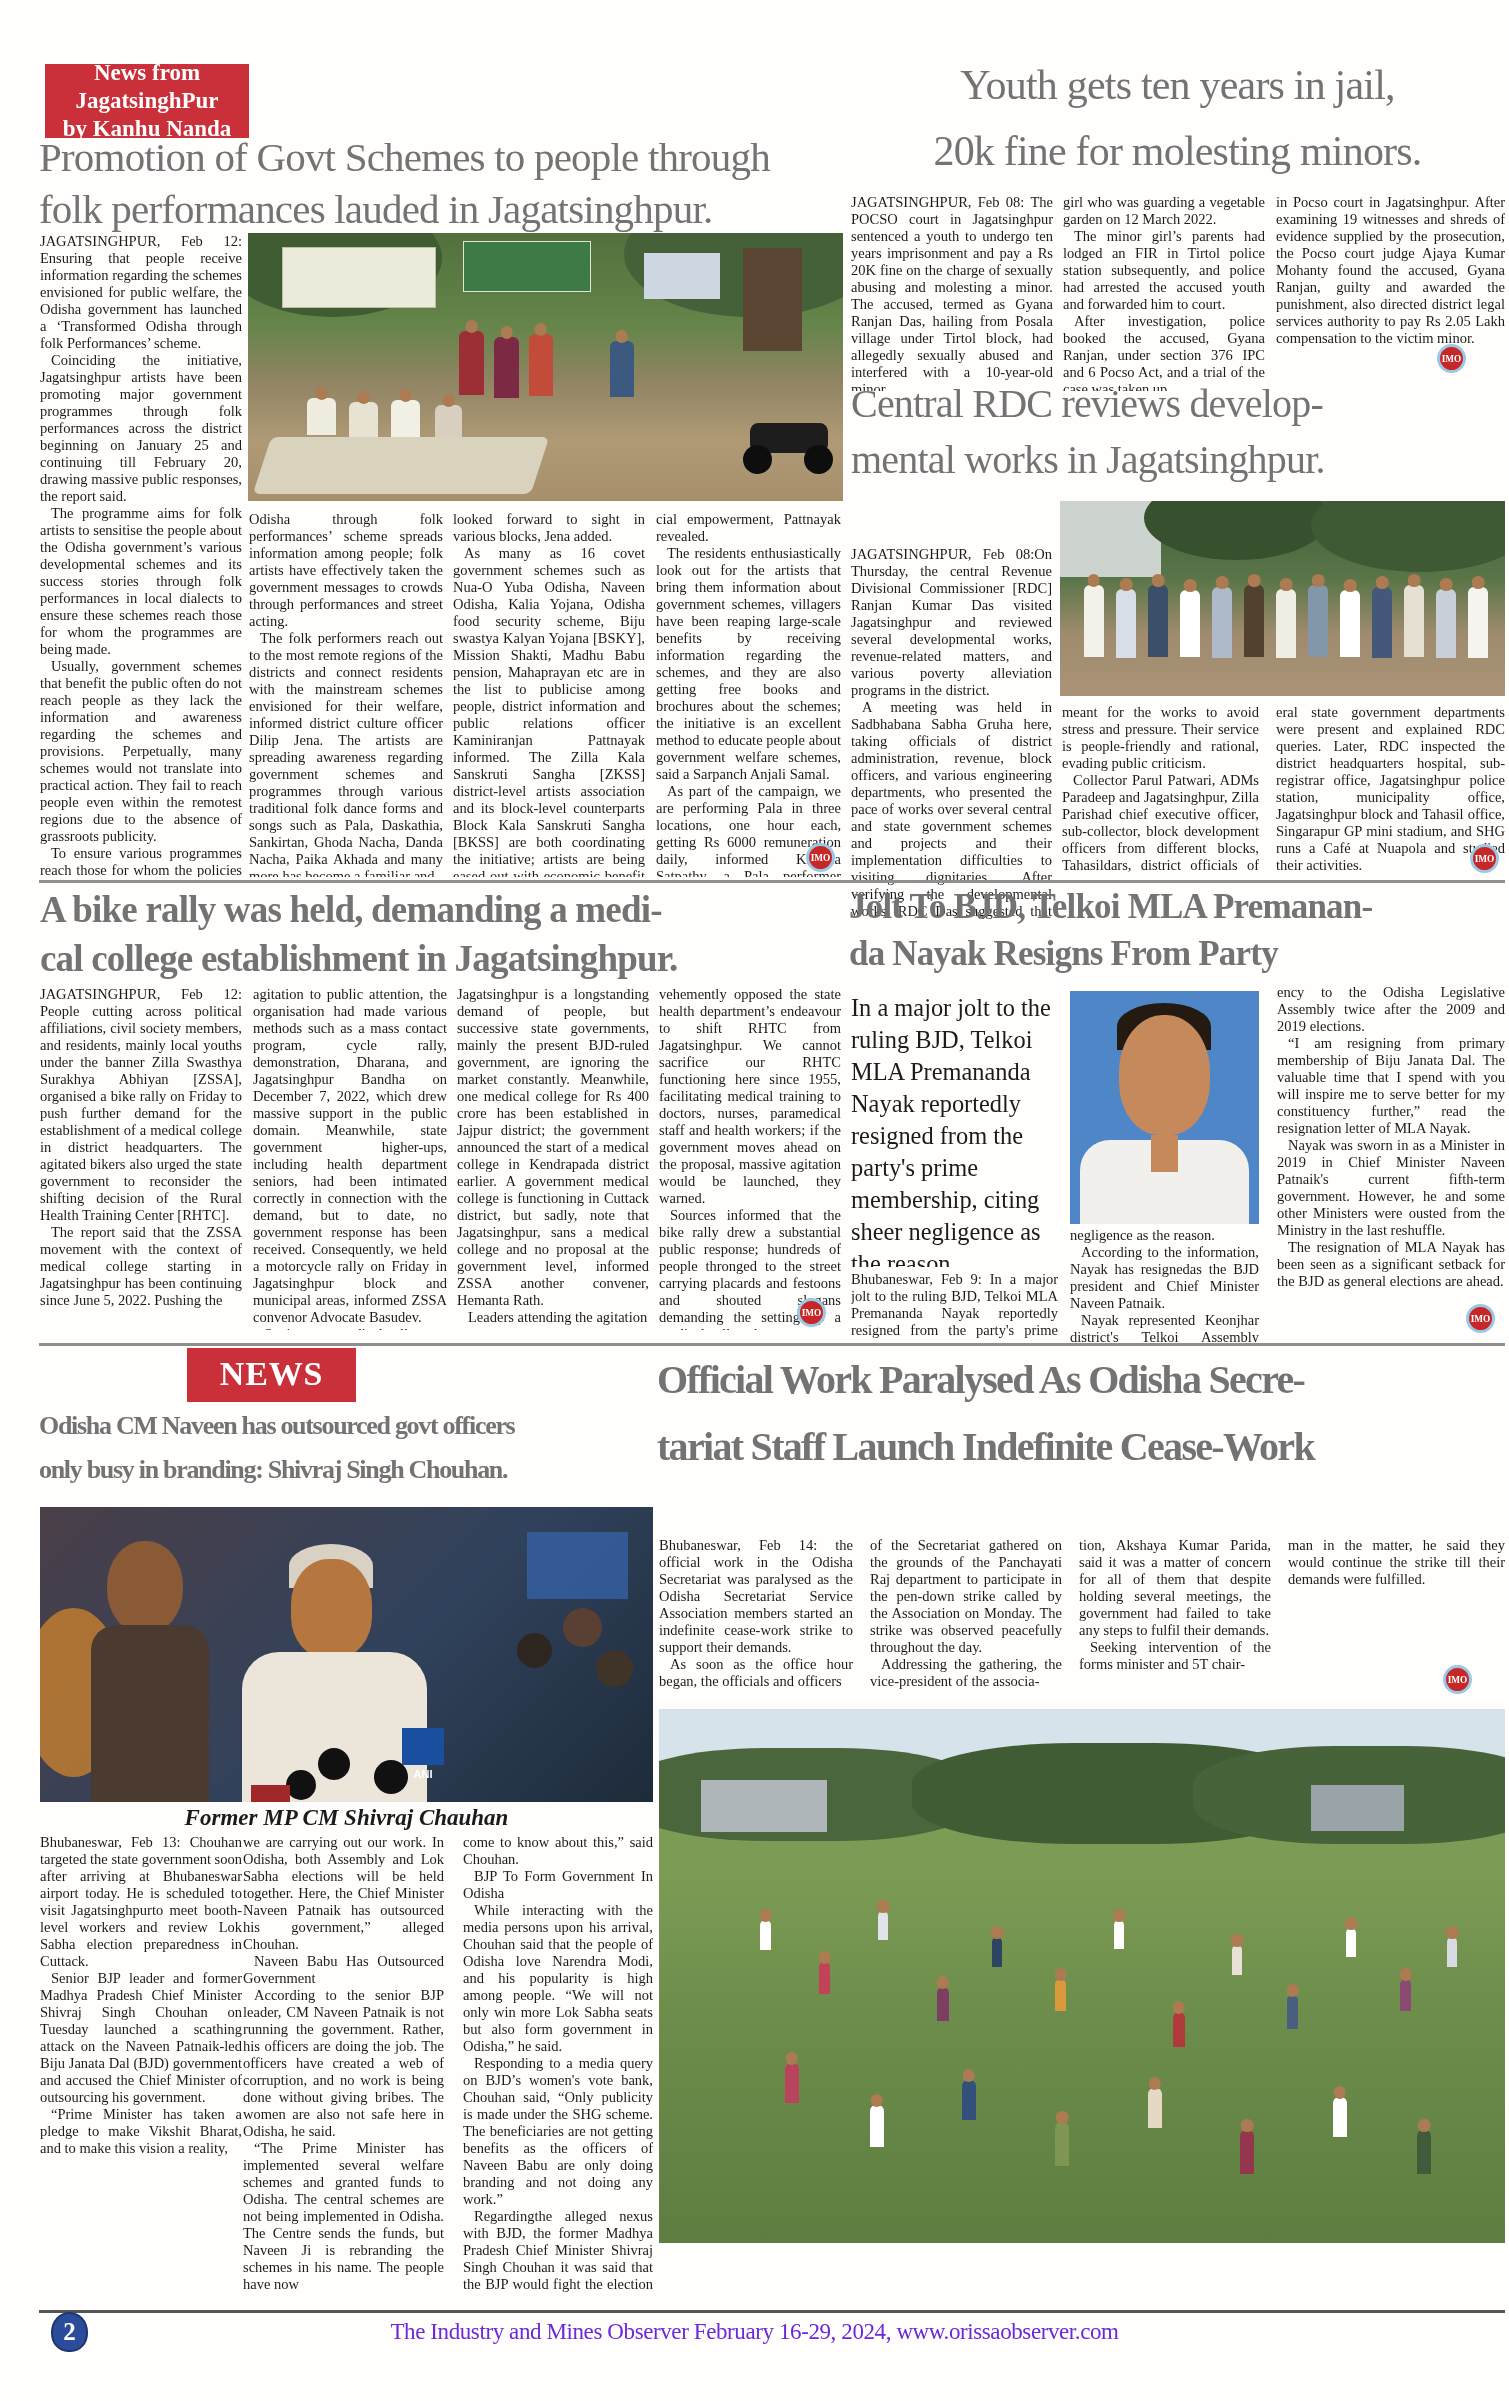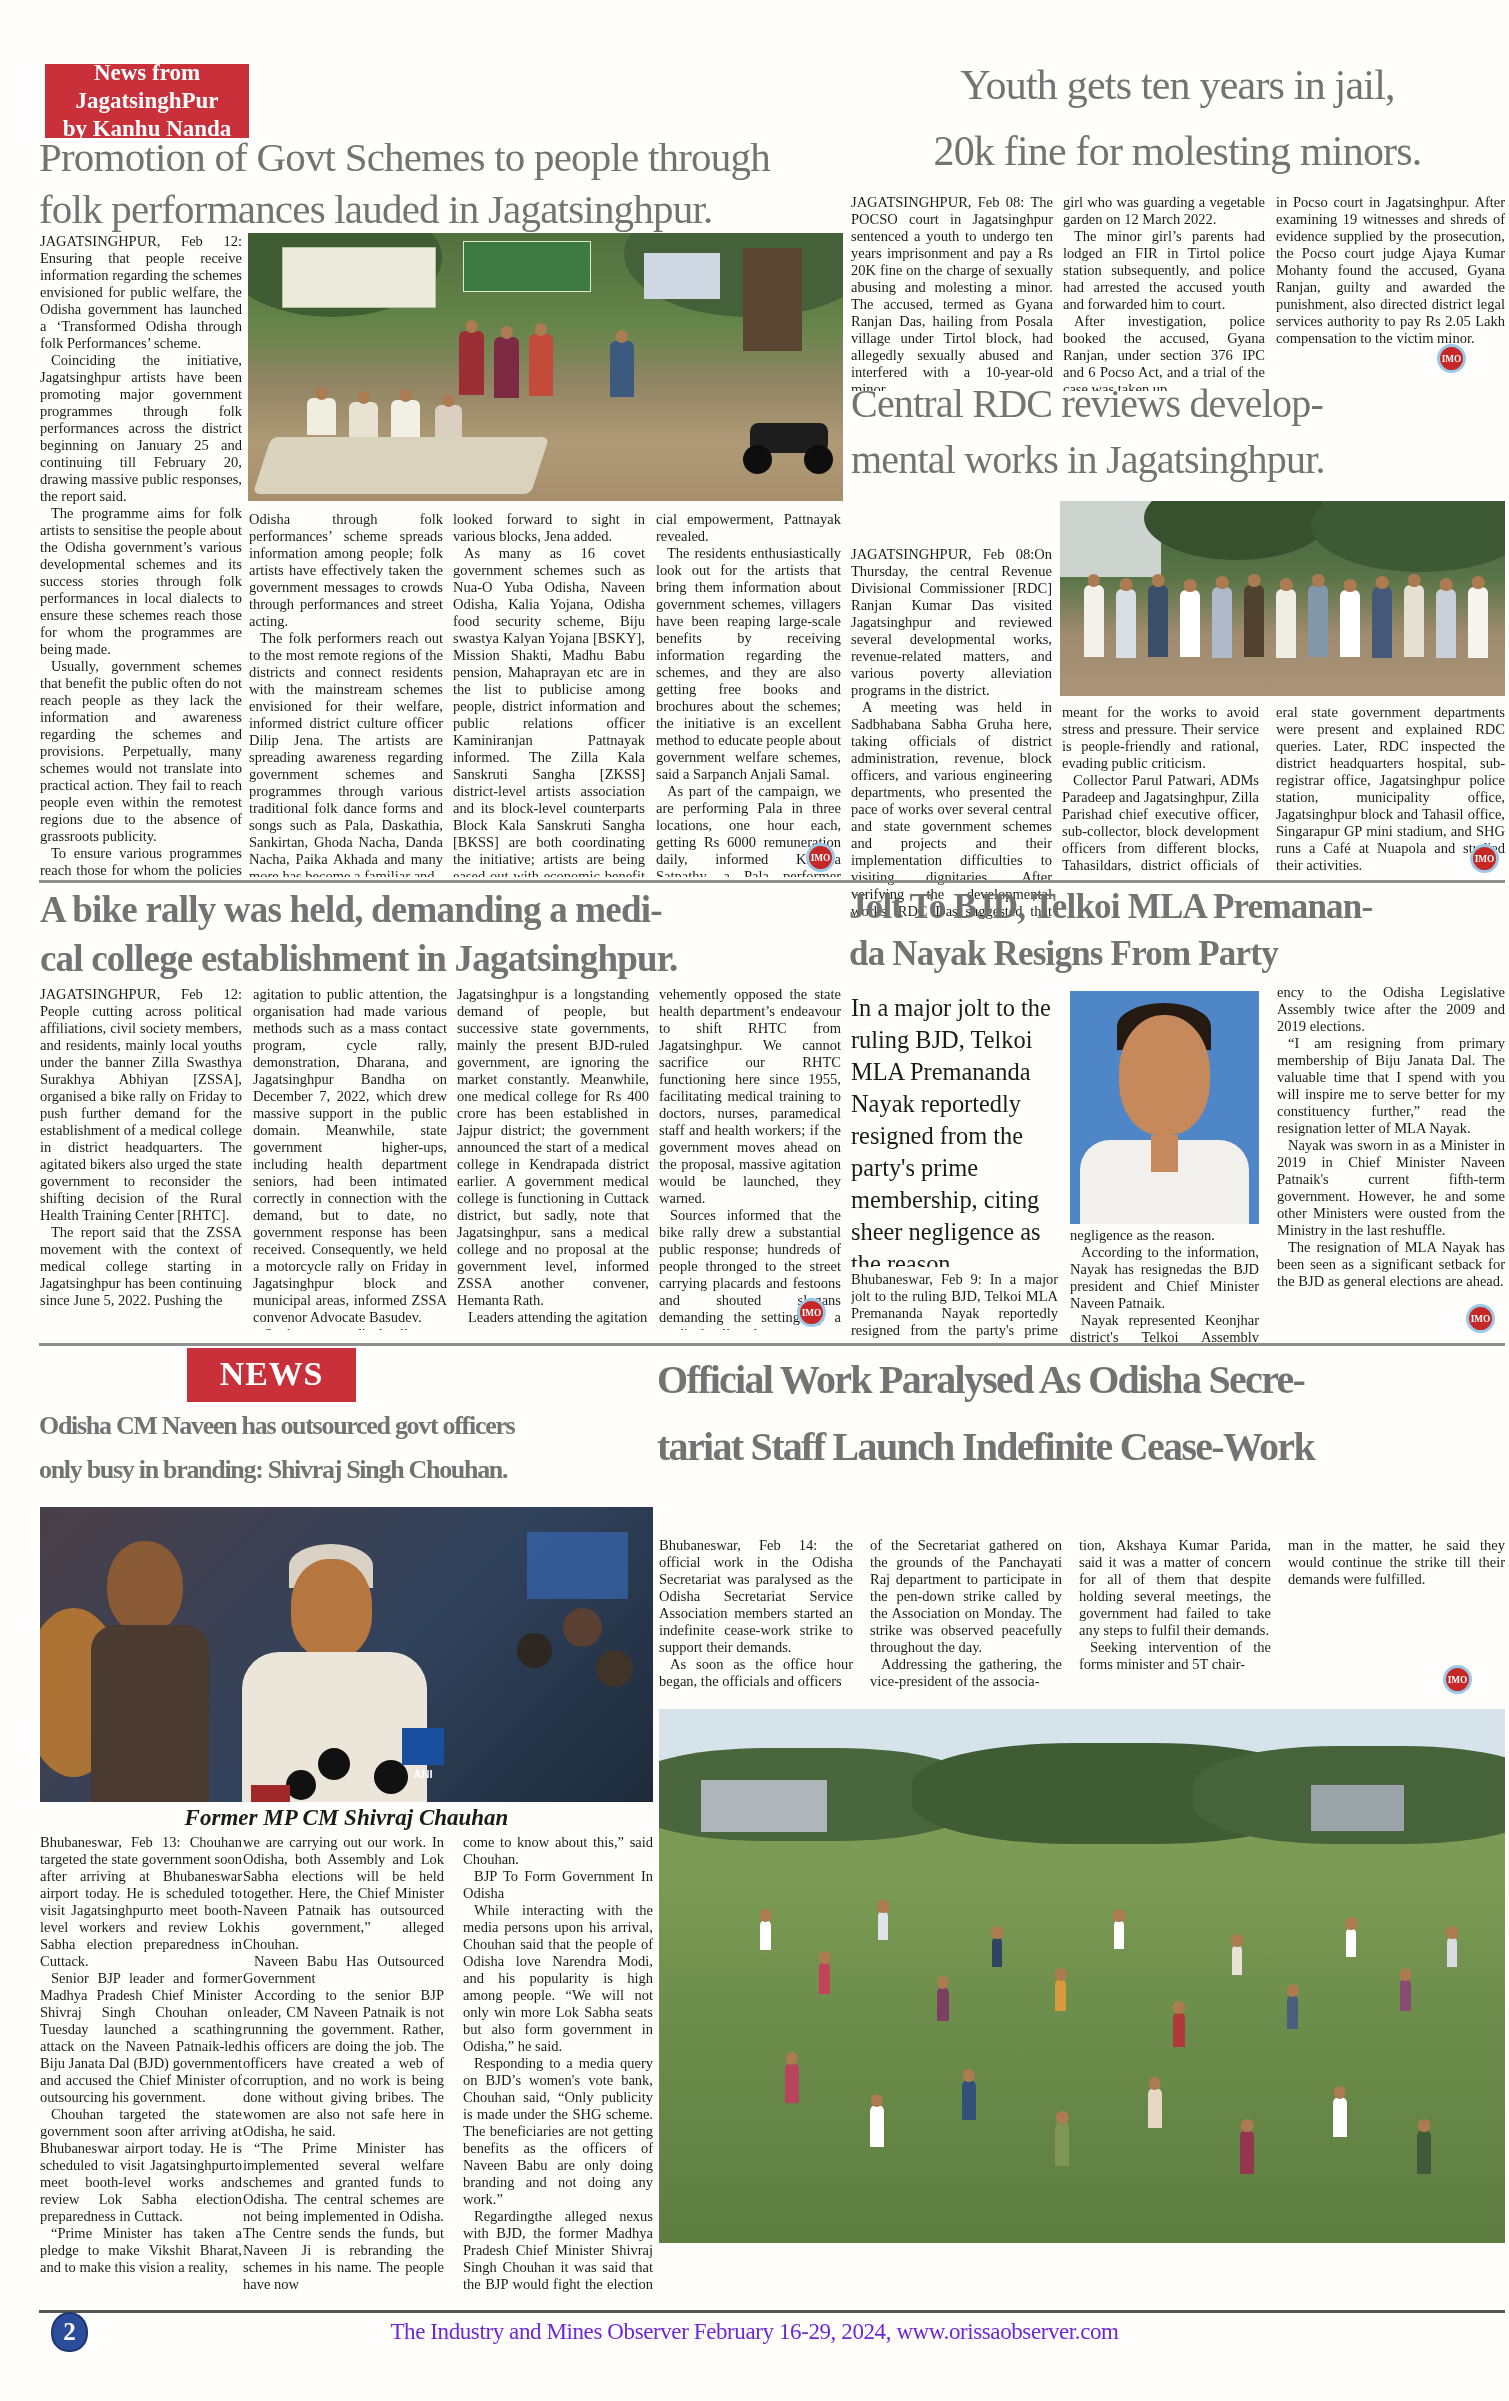--- a/index.html
+++ b/index.html
@@ -234,21 +234,20 @@
     <div class="ph-el" style="left:362px;top:221px;width:42px;height:37px;background:#1a4fa0;"></div>
     <div class="micflag" style="left:362px;top:233px;width:42px;margin-top:28px;">ANI</div>
     <div class="ph-el" style="left:211px;top:278px;width:39px;height:34px;background:#a02828;"></div>
   </div>
 
   <div class="abs caption" style="left:40px;top:1805px;width:613px;">Former MP CM Shivraj Chauhan</div>
 
   <div class="abs col" style="left:40px;top:1834px;width:202px;height:460px;">
       <p>Bhubaneswar, Feb 13: Chouhan targeted the state government soon after arriving at Bhubaneswar airport today. He is scheduled to visit Jagatsinghpurto meet booth-level workers and review Lok Sabha election preparedness in Cuttack.</p>
       <p>Senior BJP leader and former Madhya Pradesh Chief Minister Shivraj Singh Chouhan on Tuesday launched a scathing attack on the Naveen Patnaik-led Biju Janata Dal (BJD) government and accused the Chief Minister of outsourcing his government.</p>
-      <p>Chouhan targeted the state government soon after arriving at Bhubaneswar airport today. He is scheduled to visit Jagatsinghpurto meet booth-level works and review Lok Sabha election preparedness in Cuttack.</p>
       <p>“Prime Minister has taken a pledge to make Vikshit Bharat, and to make this vision a reality,</p>
     </div>
   <div class="abs col" style="left:243px;top:1834px;width:201px;height:460px;">
       <p>we are carrying out our work. In Odisha, both Assembly and Lok Sabha elections will be held together. Here, the Chief Minister Naveen Patnaik has outsourced his government,” alleged Chouhan.</p>
       <p>Naveen Babu Has Outsourced Government</p>
       <p>According to the senior BJP leader, CM Naveen Patnaik is not running the government. Rather, his officers are doing the job. The officers have created a web of corruption, and no work is being done without giving bribes. The women are also not safe here in Odisha, he said.</p>
       <p>“The Prime Minister has implemented several welfare schemes and granted funds to Odisha. The central schemes are not being implemented in Odisha. The Centre sends the funds, but Naveen Ji is rebranding the schemes in his name. The people have now</p>
     </div>
   <div class="abs col" style="left:463px;top:1834px;width:190px;height:460px;">
       <p>come to know about this,” said Chouhan.</p>

